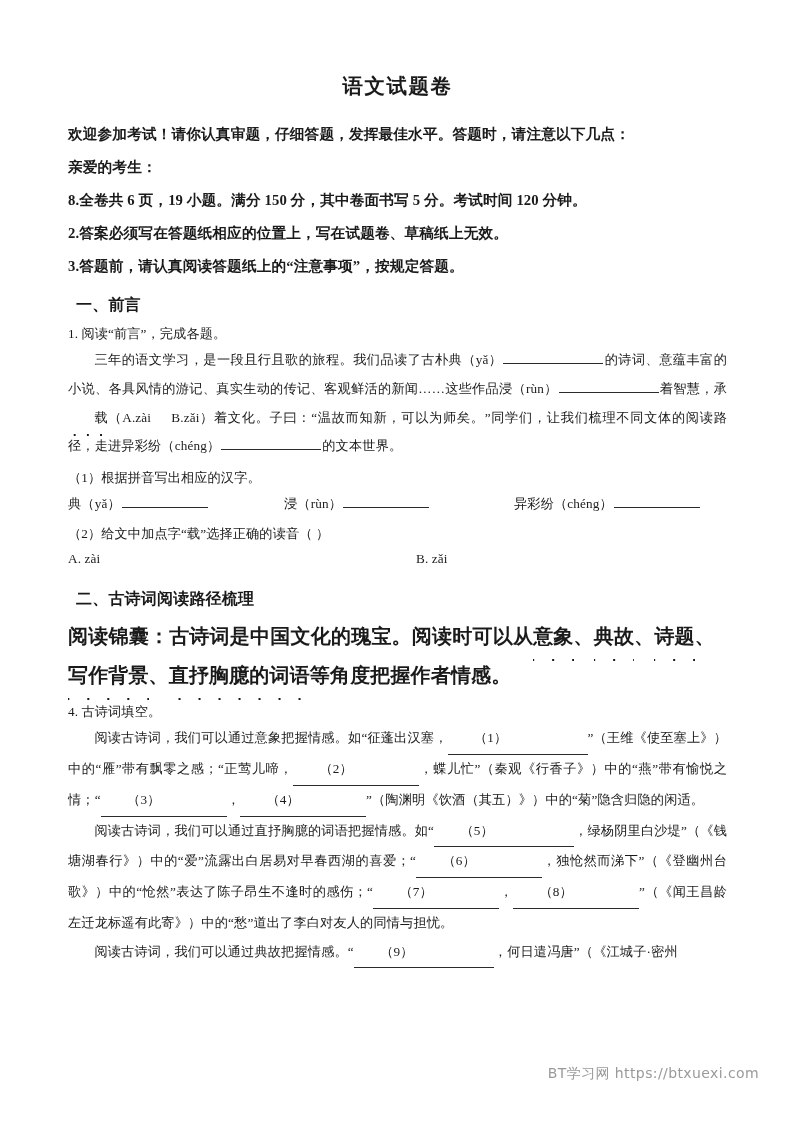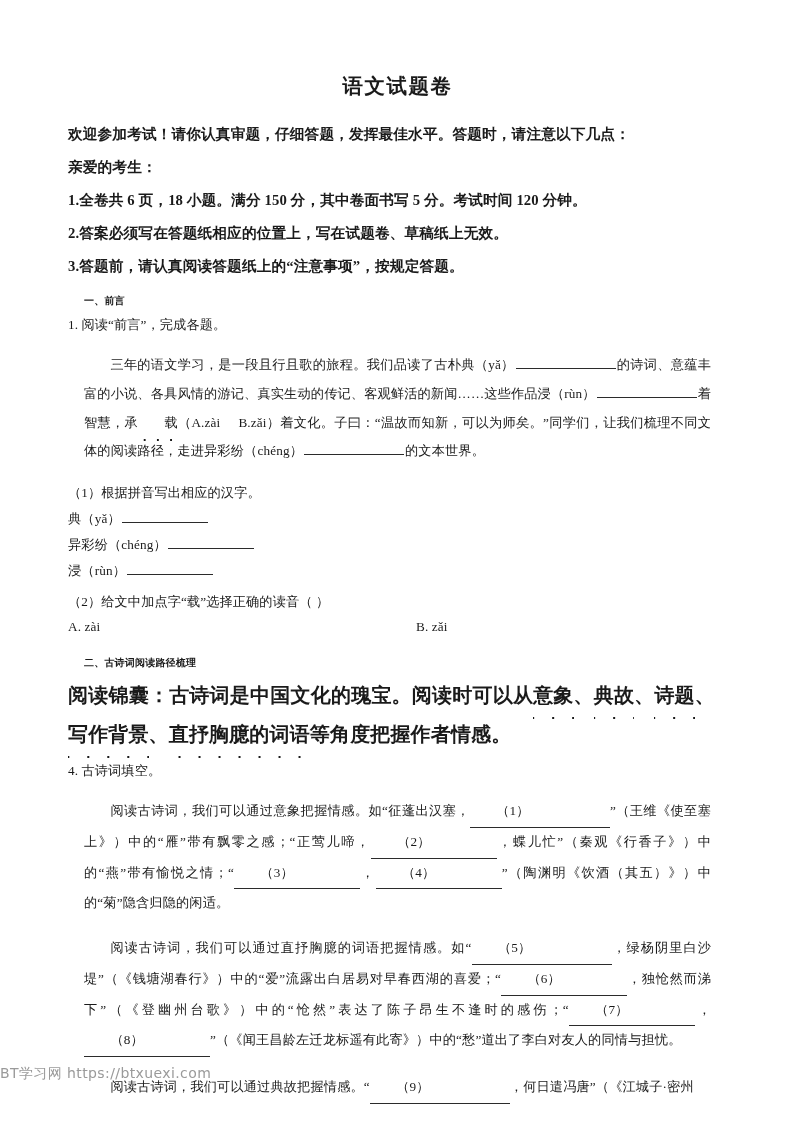--- a/index.html
+++ b/index.html
@@ -36,38 +36,38 @@
   .notice-line {
     font-size: 14.7px;
     font-weight: bold;
     line-height: 1.62;
     margin: 0 0 9px 0;
     letter-spacing: 0.1px;
   }
   .notice-line.first { margin-bottom: 10px; }
 
   .sec-head {
-    font-size: 10px;
-    font-weight: bold;
-    margin: 14px 0 6px 16px;
+    font-size: 16px;
+    font-weight: bold;
+    margin: 14px 0 6px 8px;
     line-height: 1.5;
     letter-spacing: 0.2px;
   }
 
   .q-label {
     font-size: 13.2px;
     line-height: 1.62;
     margin: 6px 0 2px 0;
     letter-spacing: 0.1px;
   }
 
   .para {
     font-size: 13.2px;
     line-height: 2.18;
-    margin: 16px;
+    margin: 0;
     text-align: justify;
     text-justify: inter-ideograph;
     letter-spacing: 0.15px;
   }
   .para.indent { text-indent: 2em; }
 
   .tip {
     font-size: 20px;
     font-weight: bold;
     line-height: 1.95;
@@ -114,72 +114,72 @@
     background-position: center bottom;
     background-repeat: repeat-x;
   }
 
   .pinyin-row {
     font-size: 13.2px;
     line-height: 2.0;
     margin: 0;
     display: flex;
     letter-spacing: 0.15px;
-    flex-direction: column;
   }
   .pinyin-row .cell { white-space: nowrap; }
   .pinyin-row .cell:nth-child(1) { width: 216px; }
   .pinyin-row .cell:nth-child(2) { width: 230px; }
 
   .choice-row {
     font-size: 13.2px;
     line-height: 2.0;
     margin: 0;
     display: flex;
     letter-spacing: 0.15px;
   }
   .choice-row .opt:nth-child(1) { width: 348px; }
 
   .watermark {
     position: absolute;
     left: 0;
     top: 1065px;
     width: 727px;
-    text-align: left;
+    text-align: right;
     font-family: "DejaVu Sans", sans-serif;
     font-size: 14px;
     color: #9a9a9a;
     letter-spacing: 0.4px;
+    padding-left: 32px;
   }
 </style>
 </head>
 <body>
 
 <div class="page">
 
   <div class="doc-title">语文试题卷</div>
 
   <p class="notice-line">欢迎参加考试！请你认真审题，仔细答题，发挥最佳水平。答题时，请注意以下几点：</p>
   <p class="notice-line first">亲爱的考生：</p>
-  <p class="notice-line">1.全卷共 6 页，18 小题。满分 150 分，其中卷面书写 5 分。考试时间 120 分钟。</p>
+  <p class="notice-line">8.全卷共 6 页，19 小题。满分 150 分，其中卷面书写 5 分。考试时间 120 分钟。</p>
   <p class="notice-line">2.答案必须写在答题纸相应的位置上，写在试题卷、草稿纸上无效。</p>
   <p class="notice-line">3.答题前，请认真阅读答题纸上的“注意事项”，按规定答题。</p>
 
   <div class="sec-head">一、前言</div>
 
   <div class="q-label">1. 阅读“前言”，完成各题。</div>
 
   <p class="para indent"><span>三年的语文学习，是一段且行且歌的旅程。我们品读了古朴典（yǎ）</span><span class="blank b-l"></span><span>的诗词、意蕴丰富的小说、各具风情的游记、真实生动的传记、客观鲜活的新闻……这些作品浸（rùn）</span><span class="blank b-l"></span><span>着智慧，承</span><span class="dotted">载</span><span>（A.zài</span><span>&nbsp;&nbsp;&nbsp;&nbsp;&nbsp;</span><span>B.zǎi）着文化。子曰：“温故而知新，可以为师矣。”同学们，让我们梳理不同文体的阅读路径，走进异彩纷（chéng）</span><span class="blank b-l"></span><span>的文本世界。</span></p>
 
   <div class="q-label">（1）根据拼音写出相应的汉字。</div>
 
   <div class="pinyin-row">
     <span class="cell"><span>典（yǎ）</span><span class="blank b-m"></span></span>
+    <span class="cell"><span>浸（rùn）</span><span class="blank b-m"></span></span>
     <span class="cell"><span>异彩纷（chéng）</span><span class="blank b-m"></span></span>
-    <span class="cell"><span>浸（rùn）</span><span class="blank b-m"></span></span>
   </div>
 
   <div class="q-label">（2）给文中加点字“载”选择正确的读音（    ）</div>
 
   <div class="choice-row">
     <span class="opt">A. zài</span>
     <span class="opt">B. zǎi</span>
   </div>
 
   <div class="sec-head">二、古诗词阅读路径梳理</div>

